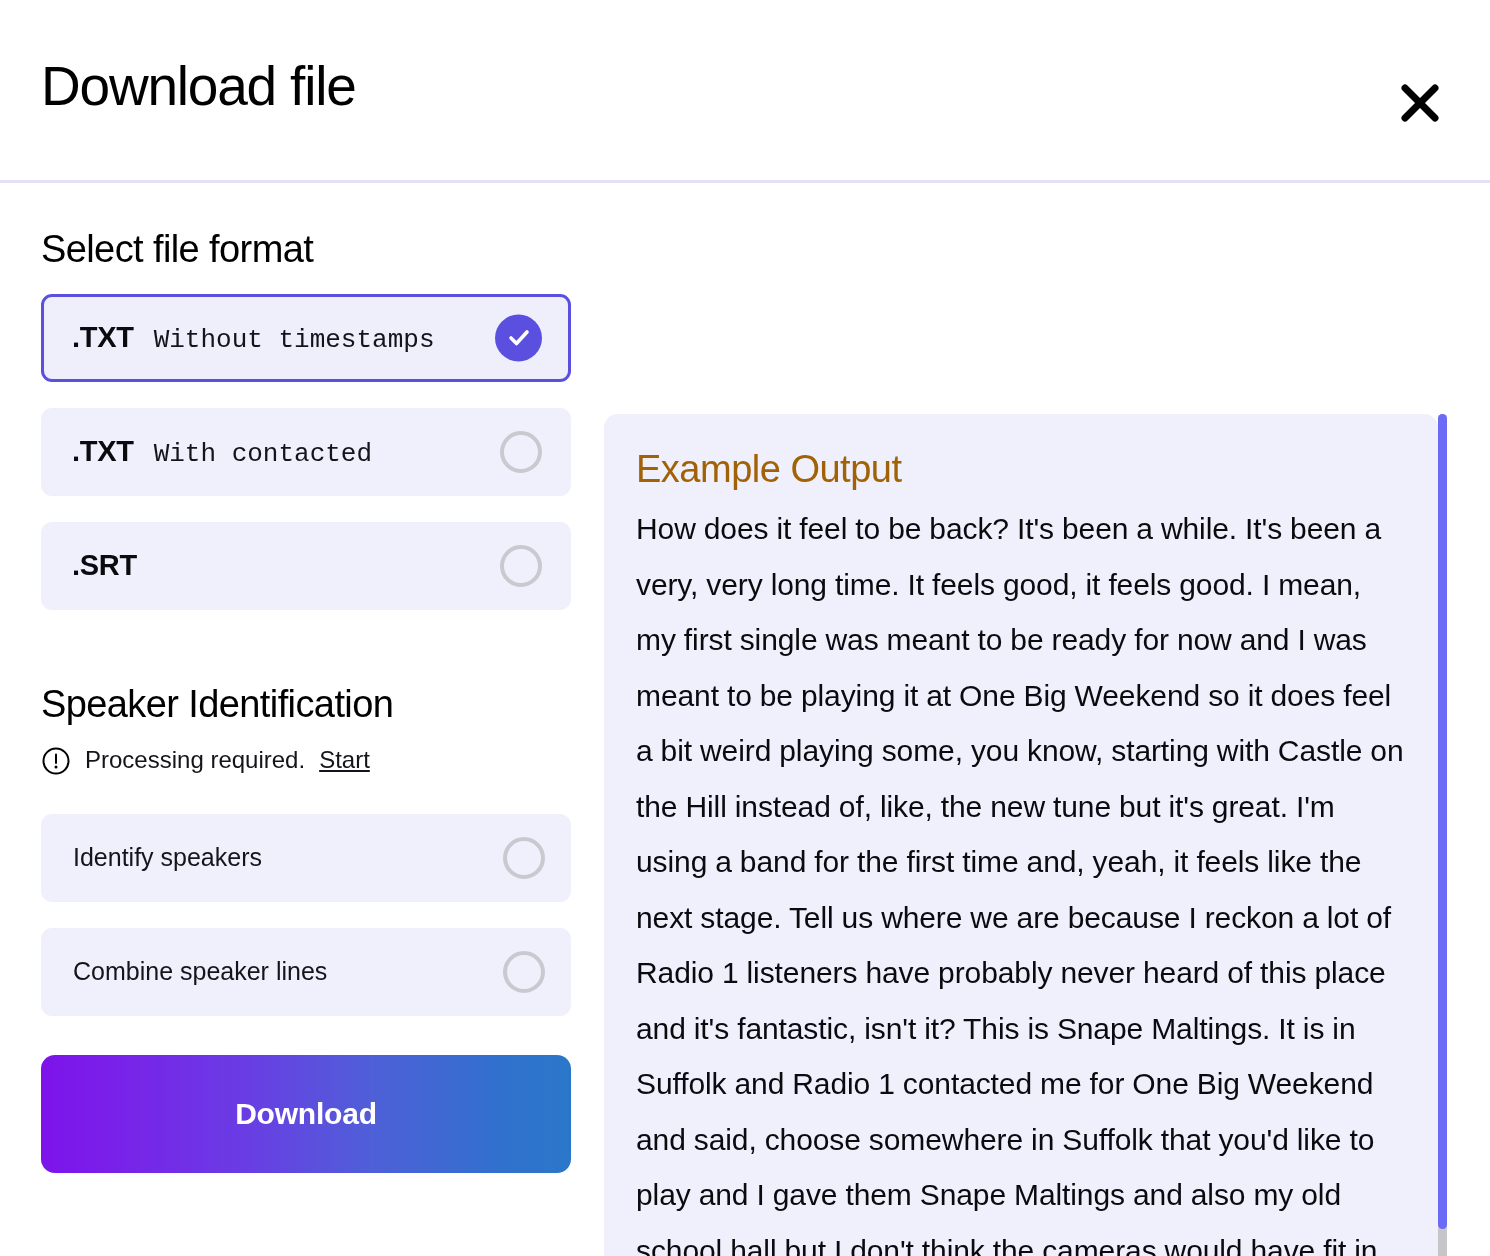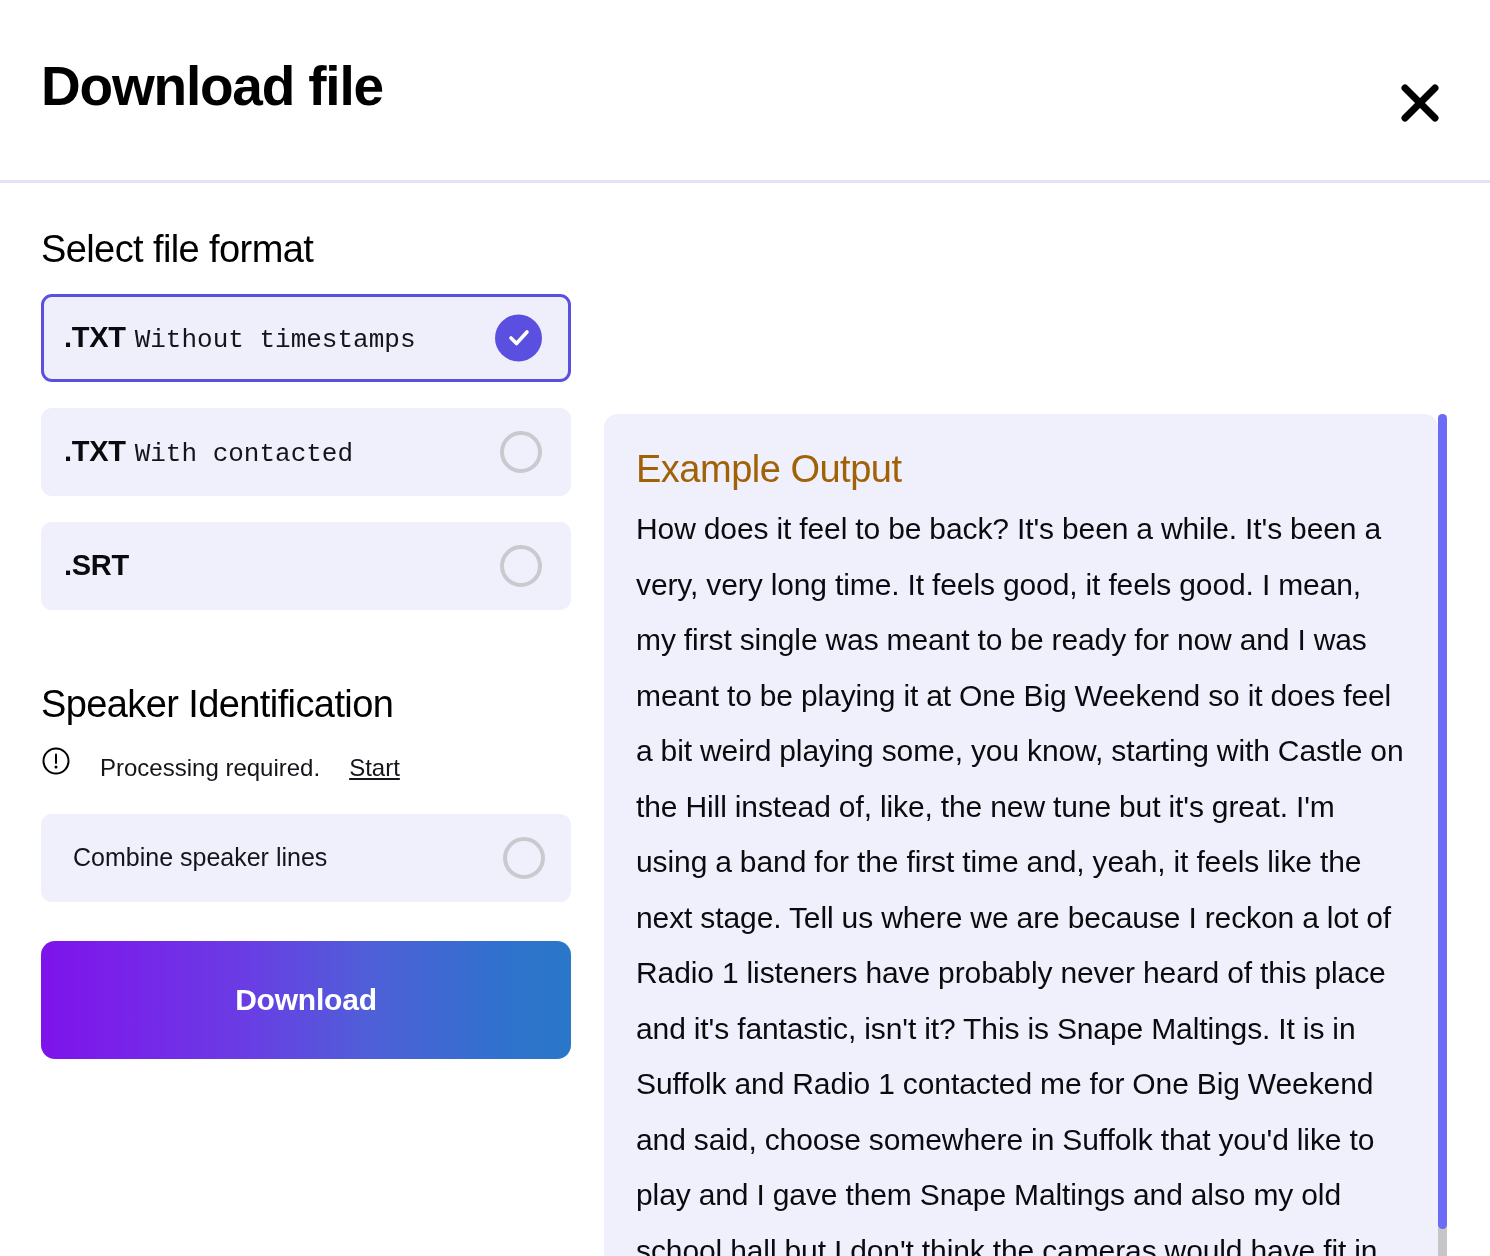--- a/index.html
+++ b/index.html
@@ -27,21 +27,21 @@
     position: relative;
     height: 183px;
     border-bottom: 3px solid #e3e1f7;
     box-sizing: border-box;
   }
   .modal-title {
     position: absolute;
     left: 41px;
     top: 58px;
     font-size: 55px;
-    font-weight: bold;
+    font-weight: normal;
     letter-spacing: -1.2px;
     line-height: 1.05;
     color: #000000;
     white-space: nowrap;
   }
   .close-button {
     position: absolute;
     right: 42px;
     top: 76px;
     width: 56px;
@@ -93,23 +93,24 @@
     cursor: pointer;
     border: 3px solid transparent;
   }
   .option-row.selected {
     border: 3px solid #5b4fe0;
     background: #eeeffb;
   }
   .option-label {
     display: flex;
     align-items: baseline;
-    gap: 9px;
+    gap: 20px;
     font-size: 26px;
     white-space: nowrap;
+    margin-left: 8px;
   }
   .option-ext {
     font-weight: bold;
     font-size: 29px;
     letter-spacing: -0.3px;
   }
   .option-desc {
     font-weight: normal;
     font-size: 26px;
     color: #14141a;
@@ -139,22 +140,22 @@
     align-items: center;
     justify-content: center;
     width: 47px;
     height: 47px;
   }
 
   
   .speaker-title { padding-top: 48px; }
   .notice {
     display: flex;
-    align-items: flex-end;
-    gap: 29px;
+    align-items: flex-start;
+    gap: 14px;
     margin-top: 20px;
     font-size: 24px;
     color: #14141a;
   }
   .notice-text { white-space: nowrap; }
   .notice-link {
     text-decoration: underline;
     color: #14141a;
     cursor: pointer;
   }
@@ -300,20 +301,24 @@
             <line x1="15" y1="8.5" x2="15" y2="17" stroke="#000000" stroke-width="2" stroke-linecap="round"></line>
             <circle cx="15" cy="21" r="1.5" fill="#000000"></circle>
           </svg>
         </span>
         <span class="notice-text">Processing required.</span>
         <span class="notice-link">Start</span>
       </div>
 
       <div class="speaker-list">
         <div class="speaker-row">
+          <span class="option-plain">Identify speakers</span>
+          <span class="radio"></span>
+        </div>
+        <div class="speaker-row">
           <span class="option-plain">Combine speaker lines</span>
           <span class="radio"></span>
         </div>
       </div>
 
       <button class="download-button">Download</button>
 
     </div>
 
     <div class="preview-panel">

